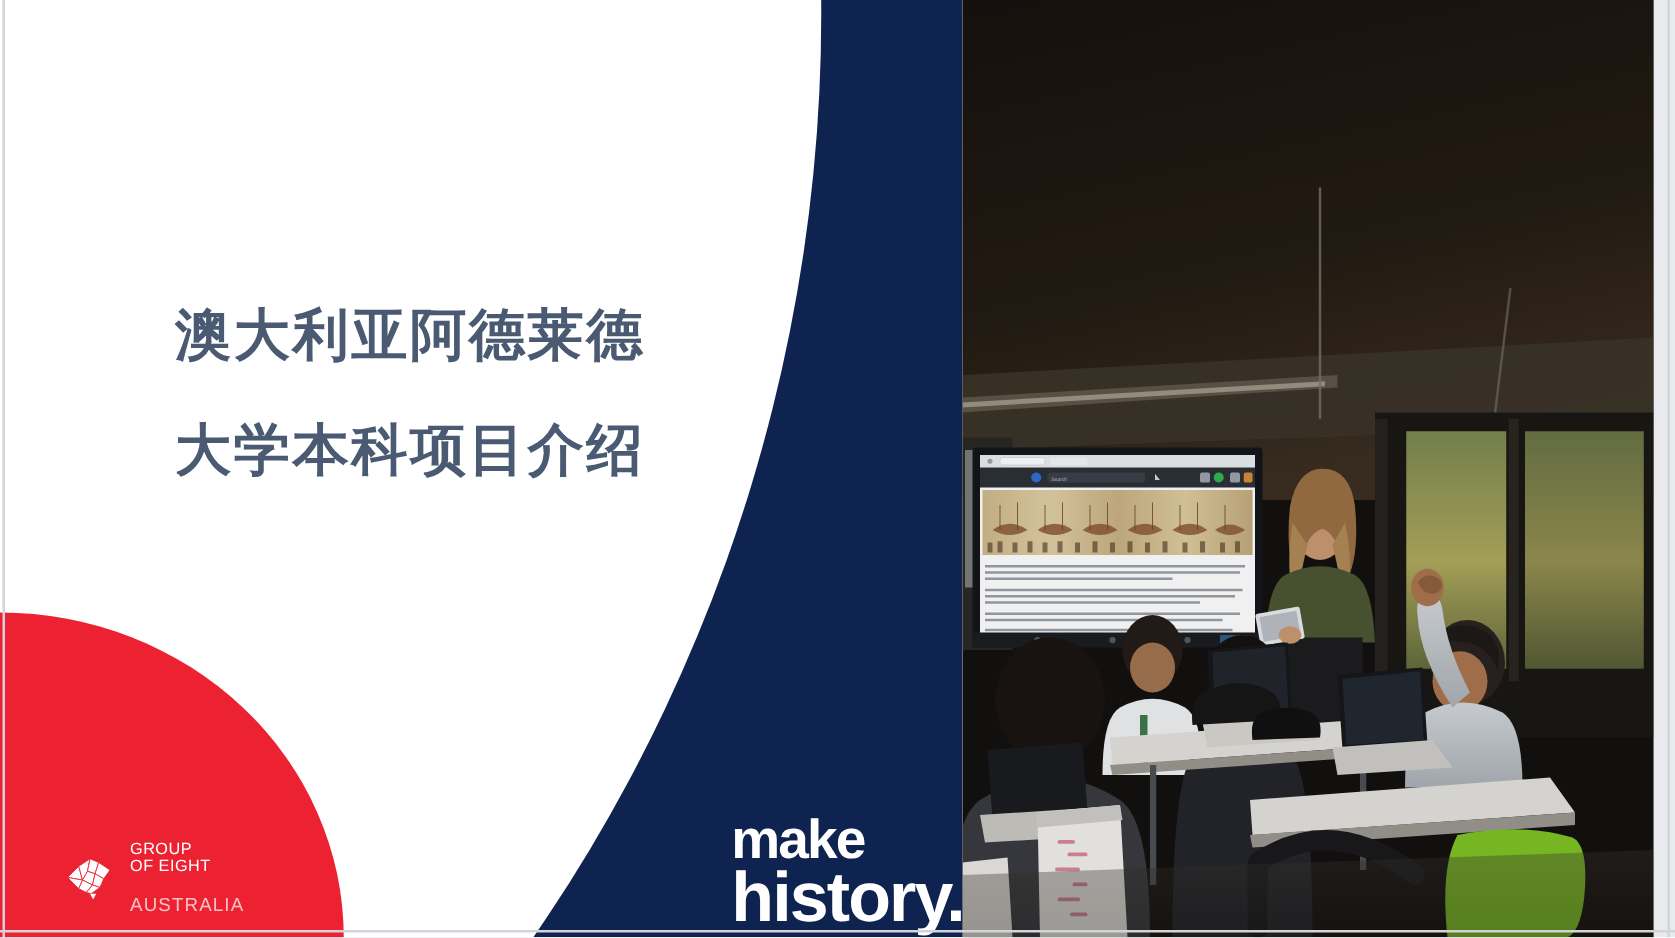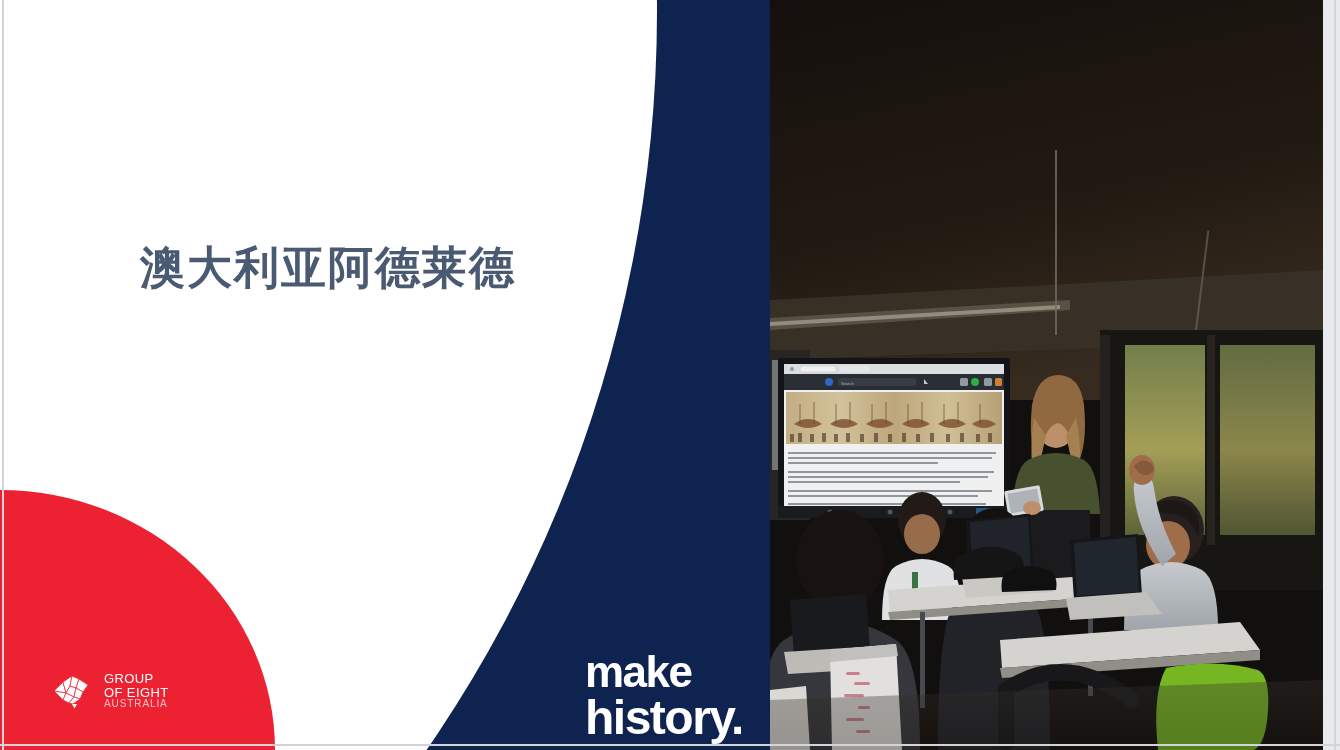--- a/index.html
+++ b/index.html
@@ -104,21 +104,21 @@
     margin-top: 37px;
   }
   .wordmark-line {
     font-family: "Liberation Sans", sans-serif;
     font-weight: bold;
     font-size: 44px;
     line-height: 46px;
     letter-spacing: -1.5px;
     color: #ffffff;
   }
-  .wordmark-line.second { font-size: 48px; }
+  .wordmark-line.second { font-size: 56px; }
 
   
   #go8-logo {
     position: absolute;
     left: 52px;
     top: 672px;
     z-index: 12;
     display: flex;
     align-items: center;
     gap: 8px;
@@ -129,24 +129,24 @@
     font-family: "Liberation Sans", sans-serif;
     font-weight: normal;
     font-size: 13px;
     letter-spacing: 0.4px;
     color: #ffffff;
   }
   .go8-l2 { margin-top: 1px; }
   .go8-l3 {
     font-family: "Liberation Sans", sans-serif;
     font-weight: normal;
-    font-size: 10px;
+    font-size: 15px;
     letter-spacing: 0.9px;
     color: rgba(255,255,255,0.72);
-    margin-top: 0;
+    margin-top: 18px;
   }
 
   
   #photo {
     position: absolute;
     left: 770px; top: 0;
     width: 553px; height: 750px;
     overflow: hidden;
     background: #141110;
     z-index: 20;
@@ -166,20 +166,21 @@
 <div id="slide" style="--navy:#0e2350; --red:#ec2132; --title-color:#4a5a72;">
 
   <div id="left-panel">
 
     <div class="shape-navy-fill"></div>
     <div class="shape-white-circle"></div>
     <div class="shape-red"></div>
 
     <div id="title-block">
       <div class="title-line">澳大利亚阿德莱德</div>
+      <div class="title-line">大学本科项目介绍</div>
     </div>
 
     <div id="wordmark">
       <div class="wordmark-line">make</div>
       <div class="wordmark-line second">history.</div>
     </div>
 
     <div id="go8-logo">
       <svg id="go8-mark" viewBox="0 0 44 36">
         <g fill="#ffffff" stroke="#ec2132" stroke-width="0.7">

